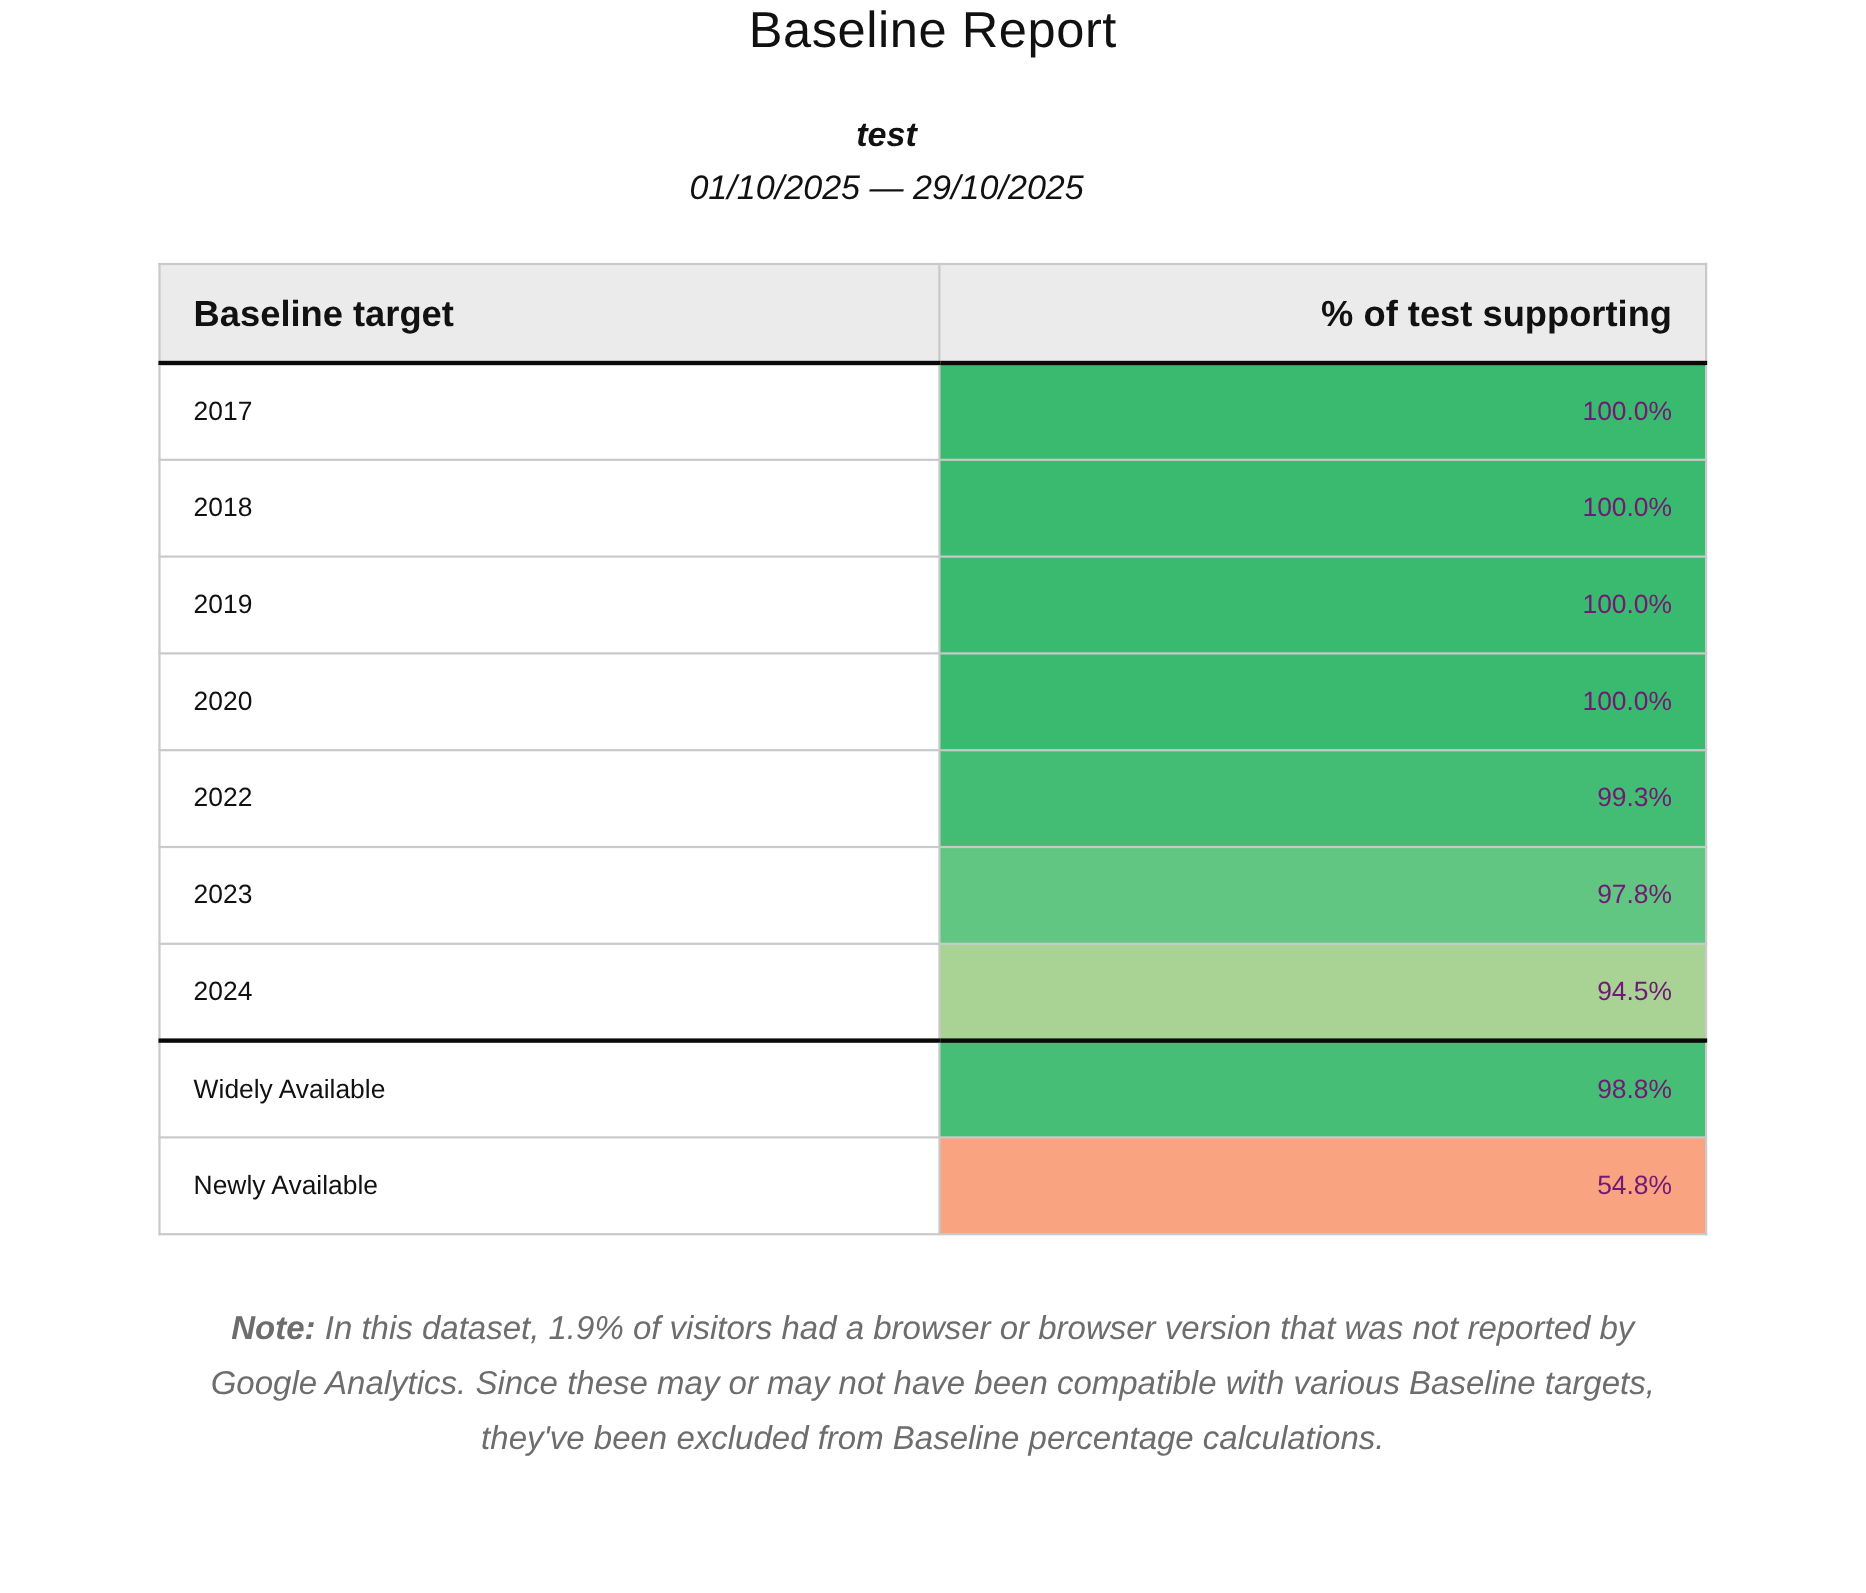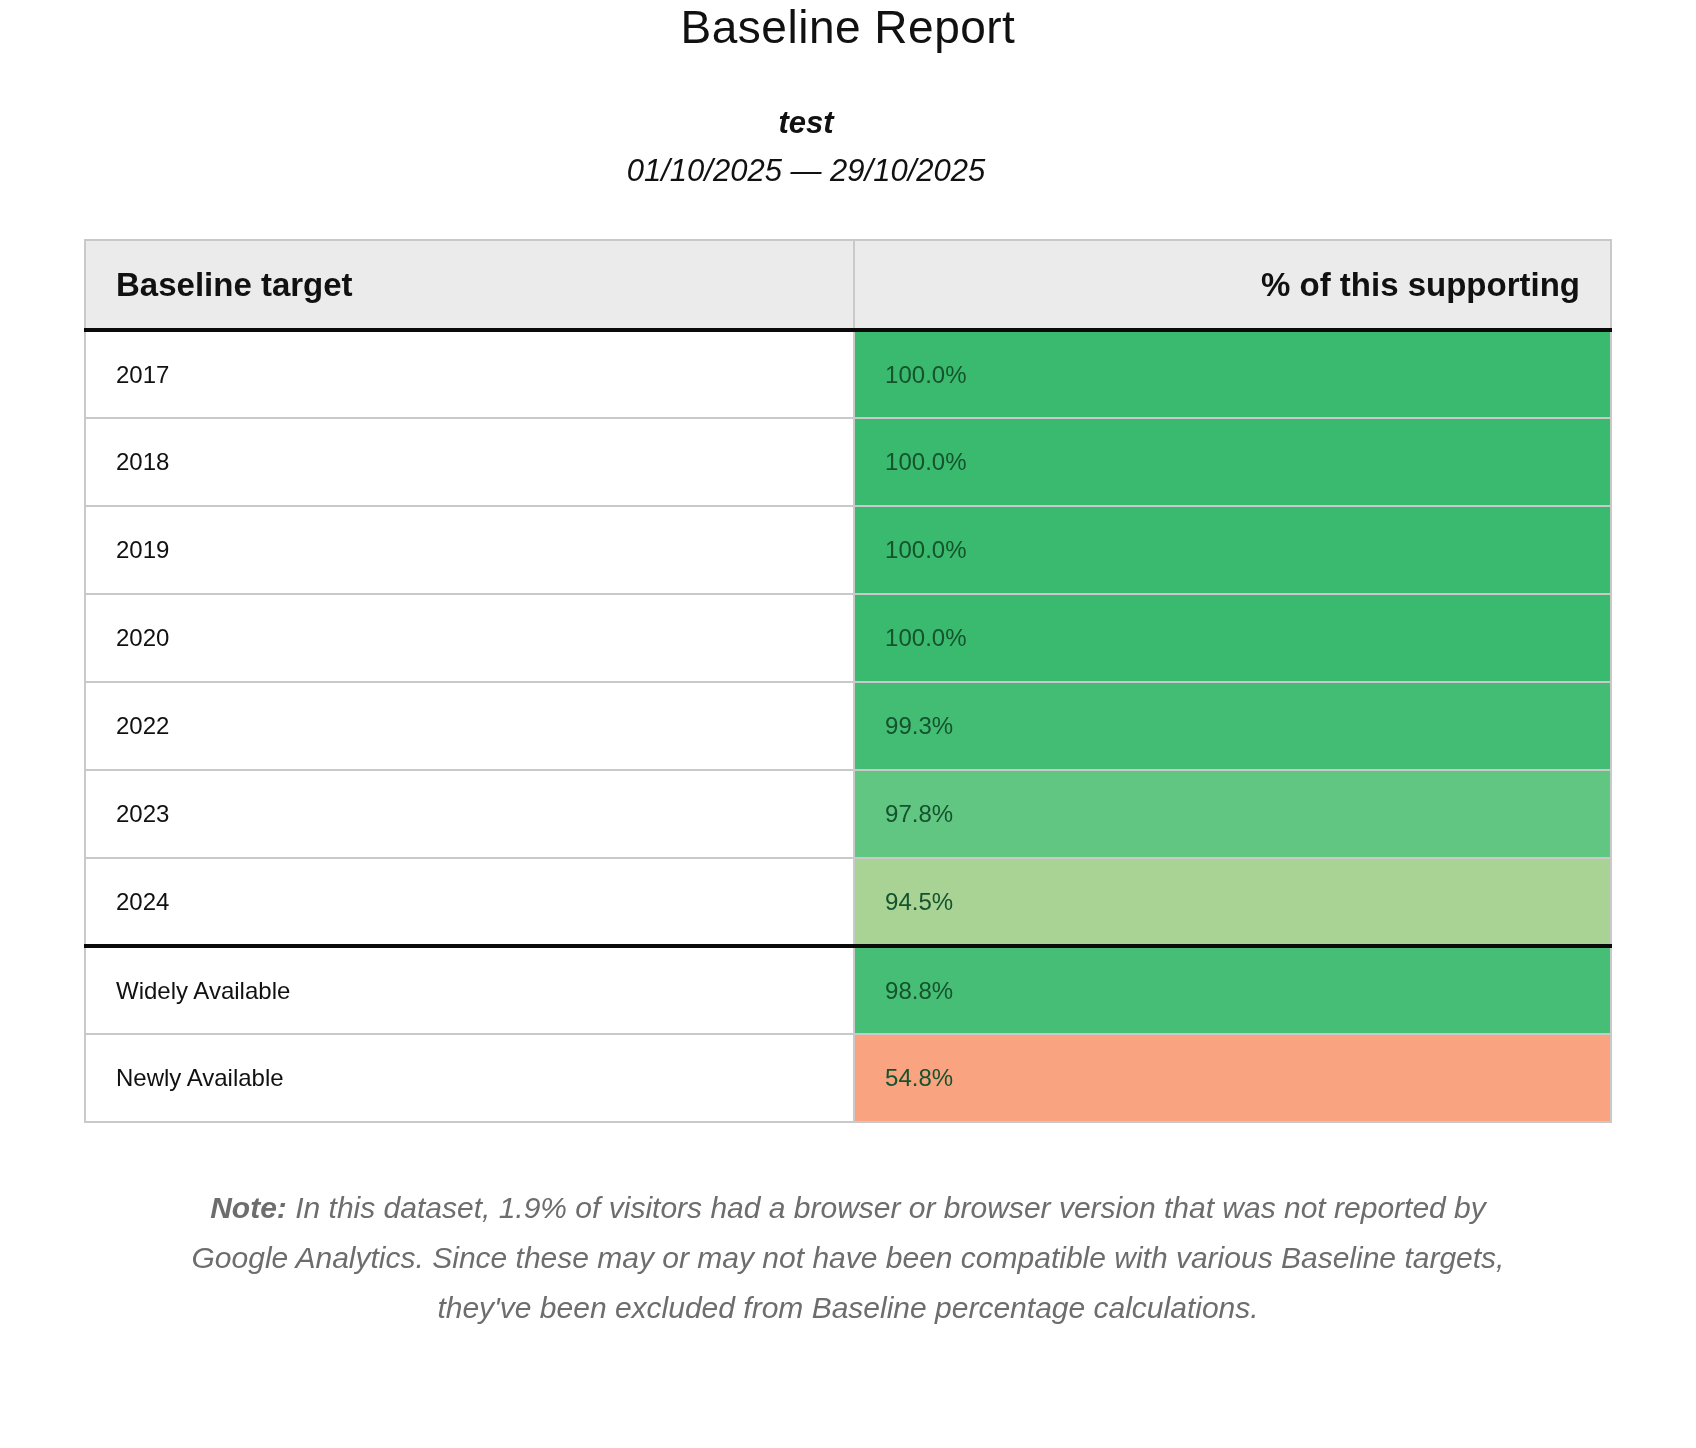--- a/index.html
+++ b/index.html
@@ -35,21 +35,21 @@
   }
   .report-subtitle {
     font-weight: 700;
     font-style: italic;
   }
   .report-dates {
     font-style: italic;
     font-weight: 400;
   }
   table.baseline-table {
-    width: 1528px;
+    width: 1408px;
     margin: 44px auto 0 auto;
     border-collapse: collapse;
     table-layout: fixed;
   }
   .baseline-table th, .baseline-table td {
     border: 2px solid #c9c9c9;
     font-size: 24px;
     padding: 0 30px;
     vertical-align: middle;
   }
@@ -57,21 +57,21 @@
     background: #ebebeb;
     height: 90px;
     font-size: 33px;
     font-weight: 700;
     border-bottom: 4px solid #0a0a0a;
   }
   .baseline-table td { height: 88px; }
   .col-target  { width: 50.4%; text-align: left; }
   .col-percent { width: 49.6%; text-align: right; }
   .cell-target  { text-align: left; background: #ffffff; }
-  .cell-percent { color: #14532d; margin-left: 31px; }
+  .cell-percent { text-align: right; color: #701a75; margin-left: 31px; }
   tr.section-start td { border-top: 4px solid #0a0a0a; }
   .report-note {
     max-width: 1340px;
     margin: 60px auto 26px auto;
     text-align: center;
     font-style: italic;
     font-size: 30px;
     line-height: 1.67;
     color: #6d6d6d;
   }
@@ -86,21 +86,21 @@
 
   <div class="subtitle-block">
     <div class="report-subtitle">test</div>
     <div class="report-dates">01/10/2025 — 29/10/2025</div>
   </div>
 
   <table class="baseline-table">
     <thead>
       <tr>
         <th class="col-target">Baseline target</th>
-        <th class="col-percent">% of this supporting</th>
+        <th class="col-percent">% of test supporting</th>
       </tr>
     </thead>
     <tbody id="table-body">
         <tr>
           <td class="cell-target">2017</td>
           <td class="cell-percent" style="background: rgb(58, 186, 110);">100.0%</td>
         </tr>
         <tr>
           <td class="cell-target">2018</td>
           <td class="cell-percent" style="background: rgb(58, 186, 110);">100.0%</td>

